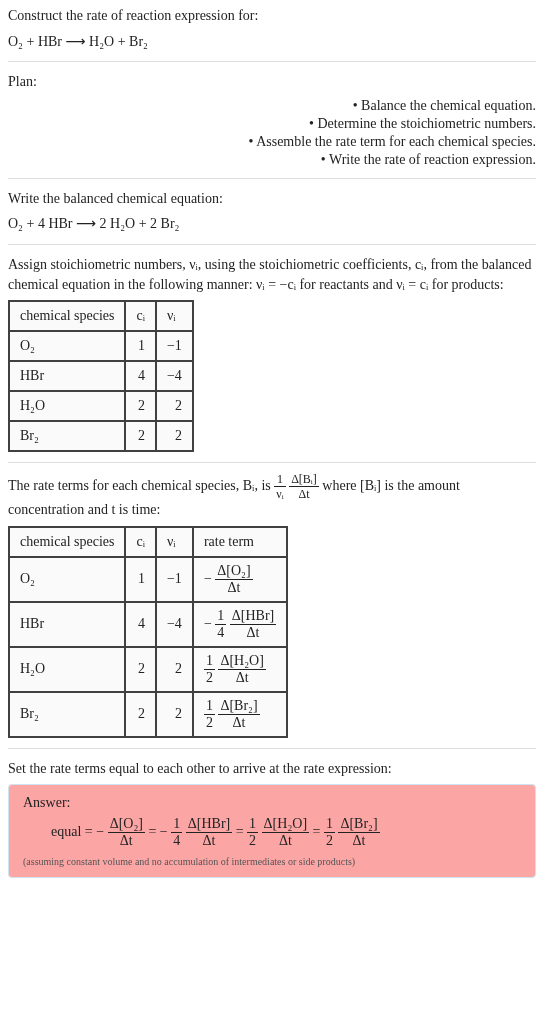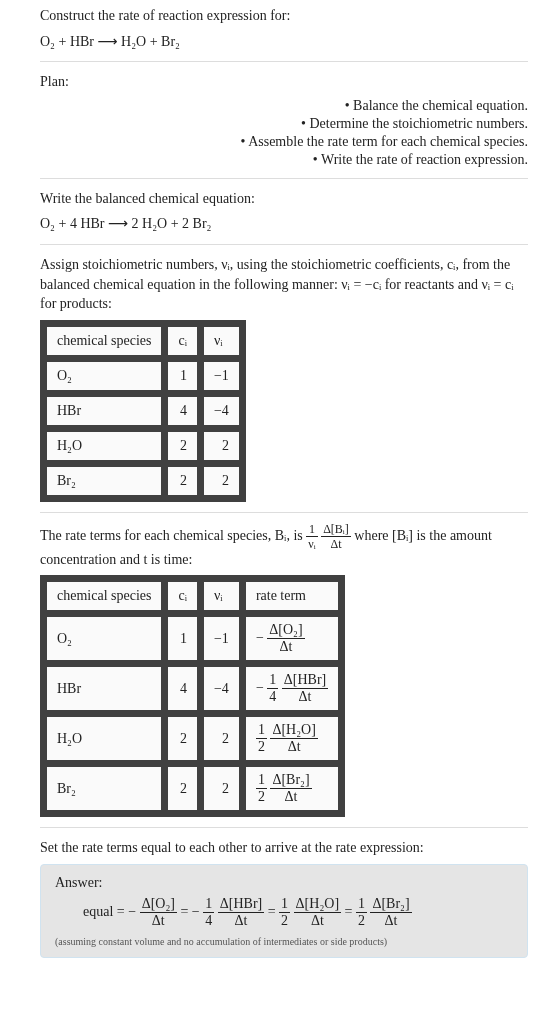--- a/index.html
+++ b/index.html
@@ -5,22 +5,21 @@
   body {
     margin: 0;
     padding: 0;
     font-family: Georgia, 'Times New Roman', serif;
     font-size: 14px;
     color: #222;
     background: #fff;
     width: 536px;
   }
   .content {
-    padding: 4px 8px 8px 8px;
-    margin-left: 32px;
+    padding: 4px 0 8px 8px;
   }
   hr.sep {
     border: none;
     border-top: 1px solid #ddd;
     margin: 10px 0;
   }
   .line {
     margin: 2px 0 6px 0;
     line-height: 1.4;
   }
@@ -45,39 +44,39 @@
     padding: 1px 2px 0 2px;
   }
   .frac-sm {
     font-size: 14px;
   }
   table.data {
     border-collapse: collapse;
     margin: 4px 0;
   }
   table.data th, table.data td {
-    border: 7px solid #404040;
+    border: 2px solid #404040;
     padding: 6px 10px;
     text-align: left;
     vertical-align: middle;
     background: #fafafa;
   }
   table.data th {
     font-weight: normal;
   }
   table.data td.num {
     text-align: right;
   }
   .smallnote {
     font-size: 11px;
     color: #555;
     margin-top: 2px;
   }
   .answer-box {
-    background: #e5e5e5;
+    background: #fca5a5;
     border: 1px solid #d0e3f0;
     border-radius: 4px;
     padding: 10px 14px 10px 14px;
     margin-top: 6px;
   }
   .answer-indent {
     margin-left: 28px;
     margin-top: 6px;
   }
   .answer-note {

